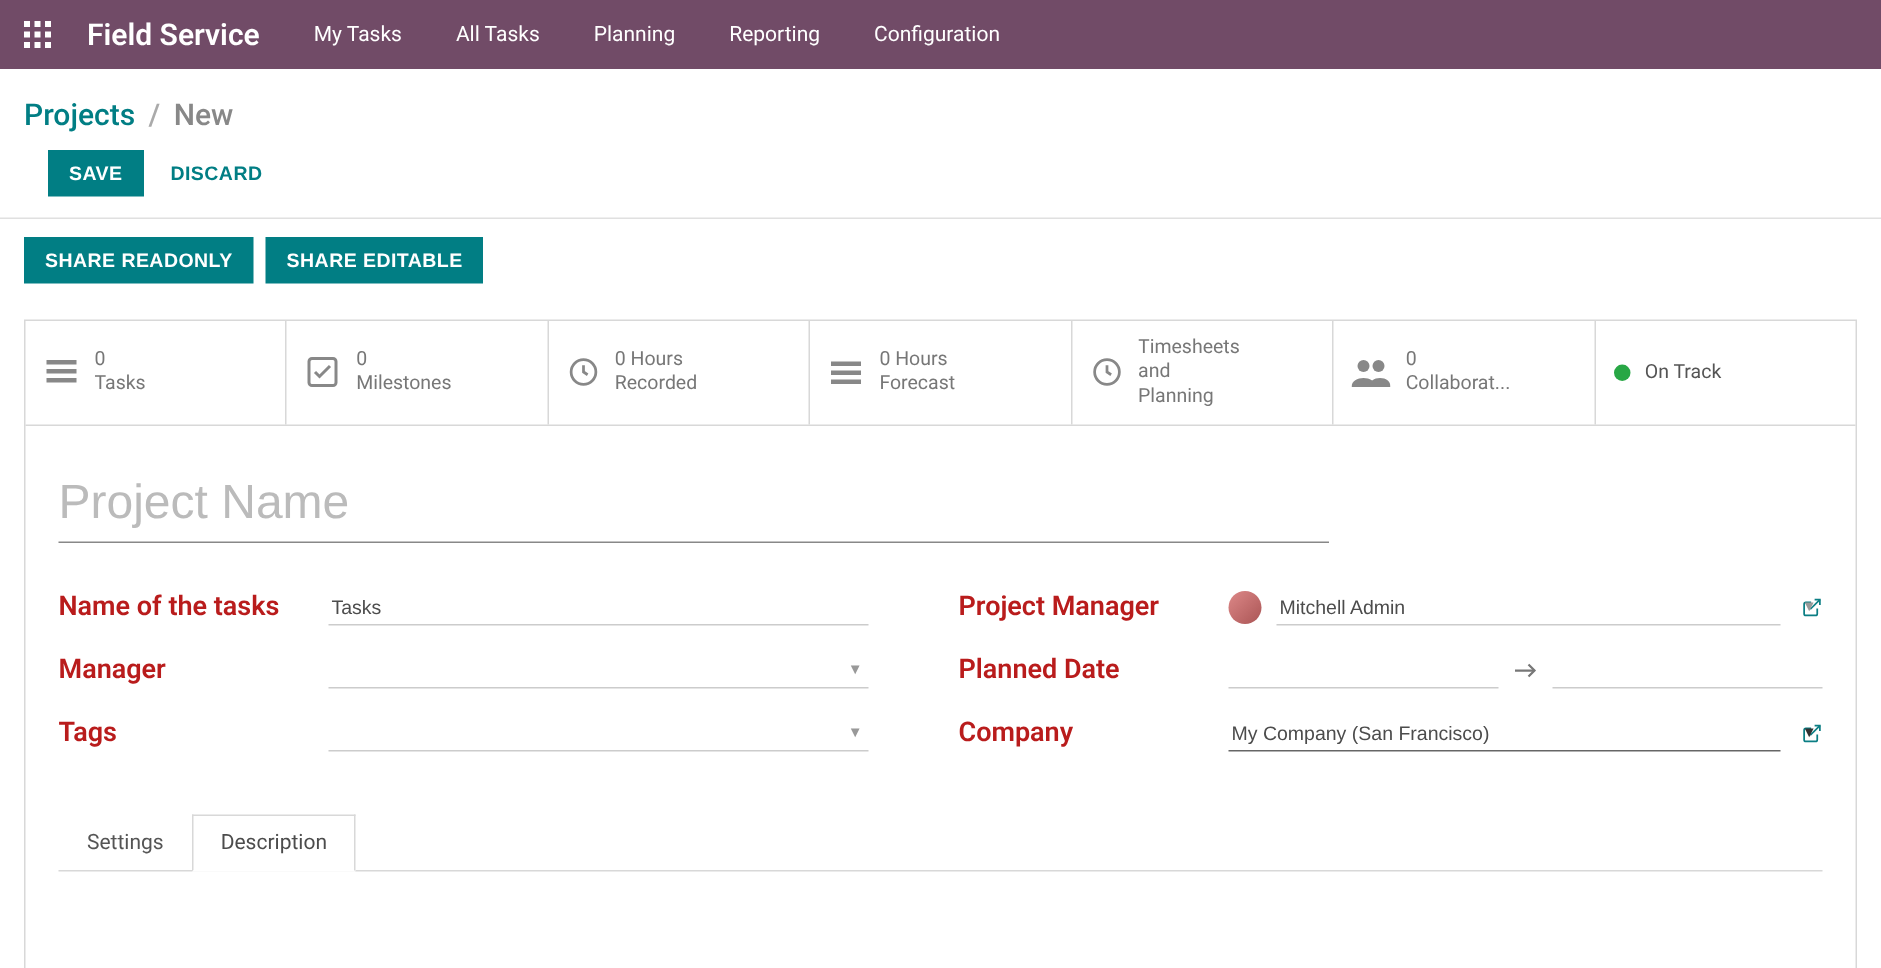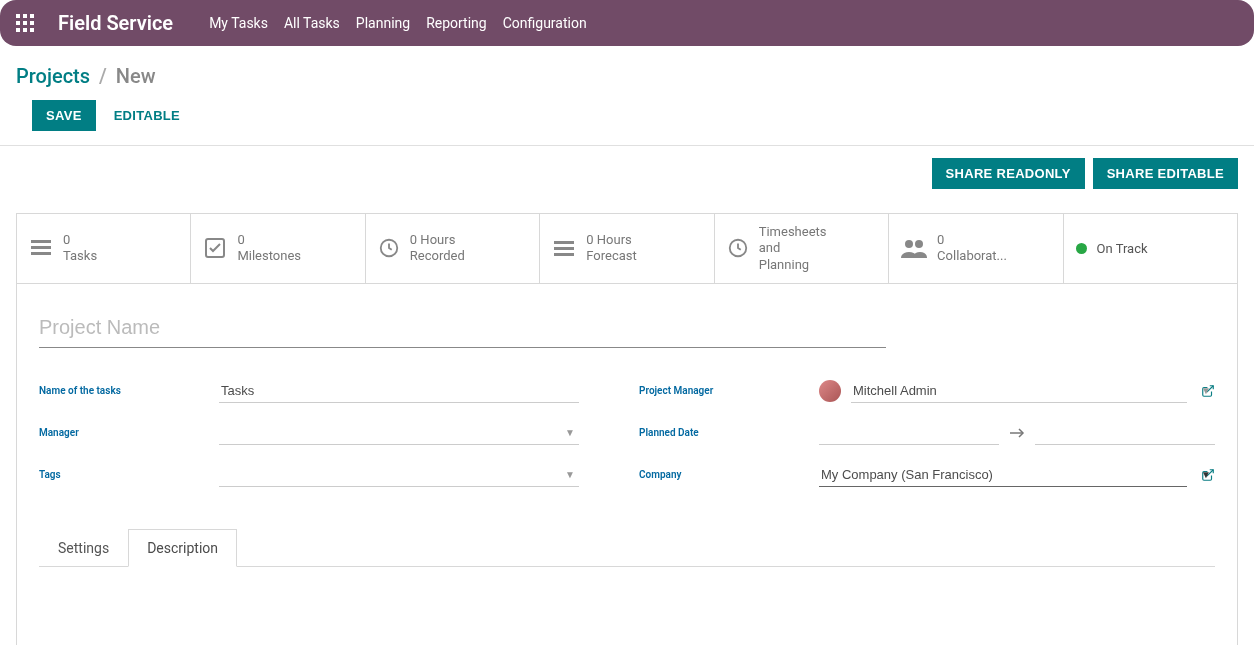--- a/index.html
+++ b/index.html
@@ -1,57 +1,57 @@
 <!DOCTYPE html>
 <html><head>
 <meta charset="utf-8">
 <style>
   * { box-sizing: border-box; margin: 0; padding: 0; }
   body { font-family: -apple-system, BlinkMacSystemFont, "Segoe UI", Roboto, "Helvetica Neue", Arial, sans-serif; font-size: 14px; color: #4c4c4c; background: #fff; }
   
-  .topnav { background: #714b67; height: 46px; display: flex; align-items: center; padding: 0 16px; gap: 24px; border-radius: 16px; }
+  .topnav { background: #714b67; height: 46px; display: flex; align-items: center; padding: 0 16px; gap: 24px; }
   .topnav .apps-icon { color: #fff; display: flex; align-items: center; cursor: pointer; }
   .topnav .brand { color: #fff; font-size: 20px; font-weight: 600; }
-  .topnav .menu { display: flex; gap: 16px; margin-left: 12px; }
+  .topnav .menu { display: flex; gap: 36px; margin-left: 12px; }
   .topnav .menu-item { color: #fff; font-size: 14px; cursor: pointer; }
   
   .breadcrumb-row { padding: 18px 16px 12px 16px; }
   .breadcrumb { font-size: 20px; font-weight: 500; }
   .breadcrumb .bc-link { color: #017e84; cursor: pointer; }
   .breadcrumb .bc-sep { color: #aaa; margin: 0 4px; }
   .breadcrumb .bc-current { color: #888; text-align: center; }
   
   .actions-row { padding: 0 16px 14px 32px; display: flex; gap: 12px; align-items: center; }
   .btn { border: none; padding: 8px 14px; font-size: 13px; font-weight: 600; cursor: pointer; letter-spacing: 0.3px; }
   .btn-primary { background: #017e84; color: #fff; }
   .btn-link { background: transparent; color: #017e84; font-weight: 600; padding: 8px 6px; }
   
-  .share-row { padding: 12px 16px; border-top: 1px solid #e0e0e0; display: flex; gap: 8px; justify-content: flex-end; }
+  .share-row { padding: 12px 16px; border-top: 1px solid #e0e0e0; display: flex; gap: 8px; }
   
   .content-wrap { padding: 0 16px 16px 16px; }
   .sheet { border: 1px solid #d8d8d8; margin-top: 12px; background: #fff; }
   
   .stat-buttons { display: flex; border-bottom: 1px solid #d8d8d8; }
   .stat-btn { flex: 1; border-right: 1px solid #d8d8d8; padding: 10px 12px; display: flex; align-items: center; gap: 10px; cursor: pointer; min-height: 58px; }
   .stat-btn:last-child { border-right: none; }
   .stat-btn .stat-icon { color: #777; flex-shrink: 0; }
   .stat-btn .stat-text { display: flex; flex-direction: column; line-height: 1.25; overflow: hidden; }
   .stat-btn .stat-value { color: #777; font-size: 13px; white-space: nowrap; }
   .stat-btn .stat-label { color: #777; font-size: 13px; white-space: nowrap; overflow: hidden; text-overflow: ellipsis; }
   .stat-btn.status .dot { width: 11px; height: 11px; border-radius: 50%; background: #28a745; flex-shrink:0; }
   .stat-btn.status { color: #555; }
   
   .sheet-body { padding: 28px 22px 10px 22px; }
-  .title-input { width: 72%; font-size: 20px; border: none; border-bottom: 1px solid #888; padding: 4px 0 8px 0; outline: none; color: #4c4c4c; }
+  .title-input { width: 72%; font-size: 32px; border: none; border-bottom: 1px solid #888; padding: 4px 0 8px 0; outline: none; color: #4c4c4c; }
   .title-input::placeholder { color: #bbb; }
   
   .form-grid { display: flex; gap: 60px; margin-top: 30px; }
   .form-col { flex: 1; }
   .form-row { display: flex; align-items: center; margin-bottom: 16px; min-height: 26px; }
-  .form-row .label { width: 180px; color: #0369a1; font-weight: 600; font-size: 10px; flex-shrink: 0; }
+  .form-row .label { width: 180px; color: #b91c1c; font-weight: 600; font-size: 18px; flex-shrink: 0; }
   .form-row .field { flex: 1; display: flex; align-items: center; gap: 6px; position: relative; }
   .field input.underline { width: 100%; border: none; border-bottom: 1px solid #ccc; padding: 4px 18px 4px 2px; font-size: 13px; outline: none; color: #4c4c4c; }
   .field .caret { position: absolute; right: 4px; color: #999; font-size: 10px; pointer-events: none; }
   .field .ext-link { color: #0b7e84; cursor: pointer; margin-left: 8px; }
   .avatar { width: 22px; height: 22px; border-radius: 50%; background: linear-gradient(135deg,#d88,#a55); flex-shrink: 0; margin-right: 4px; }
   .date-range { display: flex; align-items: center; gap: 10px; width: 100%; }
   .date-range input { flex: 1; border: none; border-bottom: 1px solid #ccc; padding: 4px 2px; font-size: 13px; outline: none; }
   .date-range .arrow { color: #777; }
   
   .tabs { display: flex; border-bottom: 1px solid #d8d8d8; margin-top: 24px; }
@@ -92,21 +92,21 @@
 <div class="breadcrumb-row">
   <div class="breadcrumb">
     <span class="bc-link">Projects</span>
     <span class="bc-sep">/</span>
     <span class="bc-current">New</span>
   </div>
 </div>
 
 <div class="actions-row">
   <button class="btn btn-primary">SAVE</button>
-  <button class="btn btn-link">EDITABLE</button>
+  <button class="btn btn-link">DISCARD</button>
 </div>
 
 <div class="share-row">
   <button class="btn btn-primary">SHARE READONLY</button>
   <button class="btn btn-primary">SHARE EDITABLE</button>
 </div>
 
 <div class="content-wrap">
   <div class="sheet">
 

